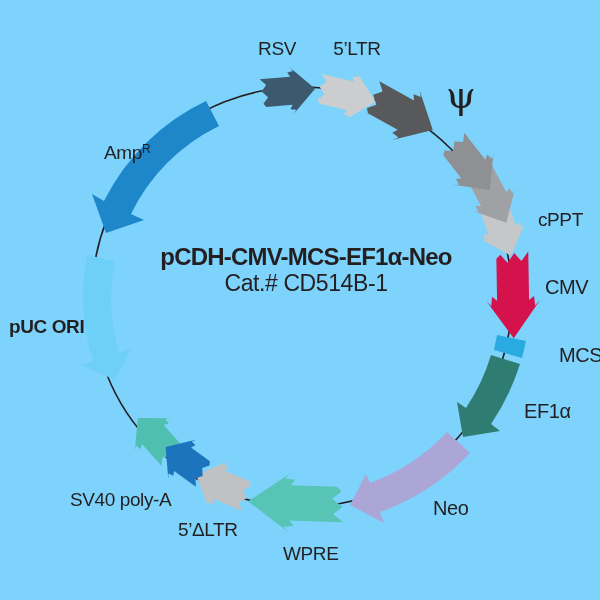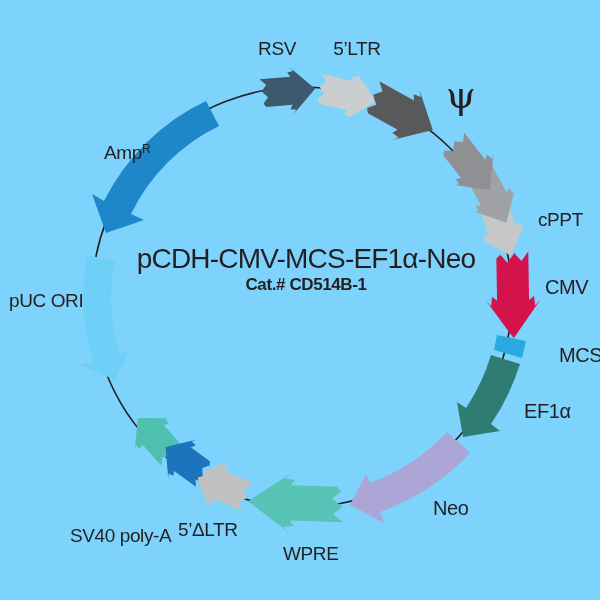--- a/index.html
+++ b/index.html
@@ -35,30 +35,29 @@
     line-height:1;
     color:#231F20;
   }
   sup{font-size:12px;vertical-align:6px;}
   #center-text{
     position:absolute;
     left:116px;top:244px;width:380px;
     text-align:center;
   }
   #fig-title{
-    font-size:28px;
-    font-weight:normal;
+    font-size:24px;
+    font-weight:bold;
     letter-spacing:-0.8px;
     line-height:1.1;
   }
   #fig-cat{
-    font-size:17px;
+    font-size:23px;
     letter-spacing:-0.4px;
     line-height:1.2;
-    font-weight:bold;
   }
 </style>
 </head>
 <body>
 
 <div id="stage">
 
   <svg id="plasmid-svg" width="600" height="600" viewBox="0 0 600 600">
     <defs>
 
@@ -106,22 +105,22 @@
   <div class="lbl ctr" style="left:250px;top:38px;width:54px;">RSV</div>
   <div class="lbl ctr" style="left:326px;top:38px;width:62px;">5’LTR</div>
   <div class="psi-glyph" style="left:446px;top:76px;">ψ</div>
   <div class="lbl" style="left:538px;top:209px;">cPPT</div>
   <div class="lbl-b" style="left:545px;top:276px;">CMV</div>
   <div class="lbl-b" style="left:539px;top:344px;margin-left:20px;">MCS</div>
   <div class="lbl-b" style="left:524px;top:400px;">EF1α</div>
   <div class="lbl-b" style="left:433px;top:497px;">Neo</div>
   <div class="lbl" style="left:283px;top:543px;">WPRE</div>
   <div class="lbl" style="left:178px;top:519px;">5’ΔLTR</div>
-  <div class="lbl" style="left:70px;top:489px;margin-top:36px;">SV40 poly-A</div>
-  <div class="lbl" style="left:9px;top:290px;">pUC ORI</div>
+  <div class="lbl" style="left:70px;top:489px;">SV40 poly-A</div>
+  <div class="lbl" style="left:9px;top:316px;font-weight:bold;">pUC ORI</div>
   <div class="lbl" style="left:104px;top:126px;margin-top:16px;"><span>Amp</span><sup>R</sup></div>
 
   <div id="center-text">
     <div id="fig-title">pCDH-CMV-MCS-EF1α-Neo</div>
     <div id="fig-cat">Cat.# CD514B-1</div>
   </div>
 
 </div>
 
 </body></html>

